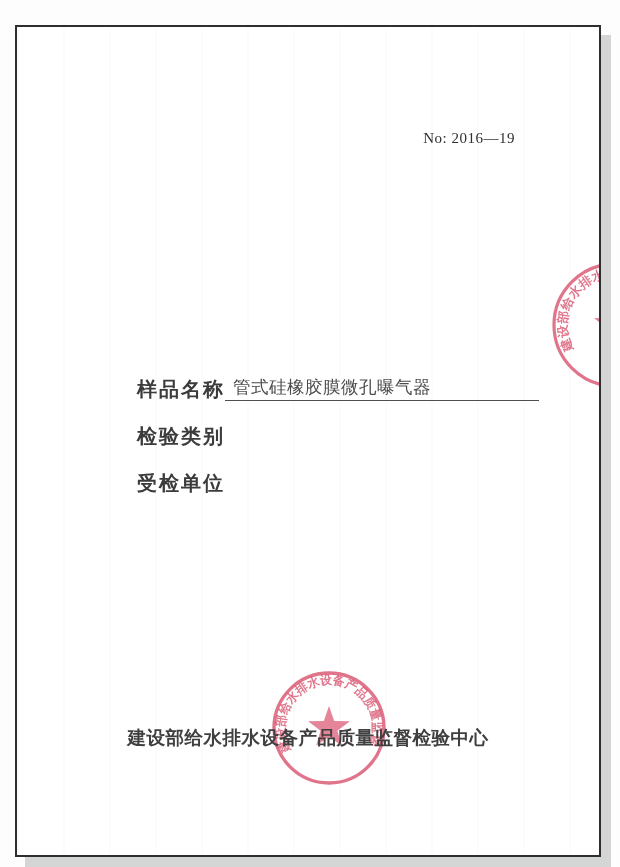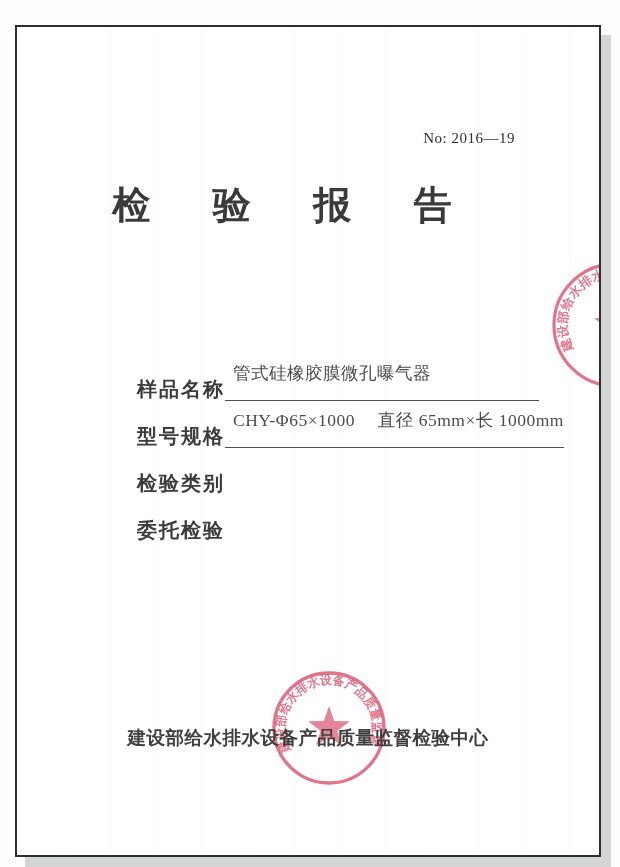--- a/index.html
+++ b/index.html
@@ -33,21 +33,21 @@
   }
   .fields{position:absolute;left:120px;top:344px;width:402px;}
   .field-row{display:flex;align-items:flex-end;height:30px;margin-bottom:17px;}
   .field-label{
     flex:0 0 auto;font-size:20px;font-weight:bold;color:#3b3b3b;
     letter-spacing:2px;line-height:1.1;padding-bottom:1px;white-space:nowrap;
   }
   .field-value{
     flex:1 1 auto;font-family:"Liberation Serif",serif;
     font-size:17.5px;color:#4c4c4c;letter-spacing:.5px;line-height:1.15;
-    border-bottom:1.6px solid #4f4f4f;padding:0 0 17px 8px;white-space:nowrap;
+    border-bottom:1.6px solid #4f4f4f;padding:0 0 3px 8px;white-space:nowrap;
   }
   .footer-org{
     position:absolute;left:0;top:698px;width:100%;text-align:center;
     font-size:18.5px;font-weight:bold;color:#3f3f3f;letter-spacing:.5px;
     z-index:3;
   }
   .seal-svg{position:absolute;z-index:2;}
   .seal-bottom{left:247px;top:636px;width:130px;height:130px;}
   .seal-edge{left:528px;top:228px;width:140px;height:140px;}
   .seal-ring{fill:none;stroke:var(--seal-red);opacity:.8;}
@@ -55,45 +55,40 @@
   .seal-star{fill:var(--seal-red);opacity:.7;}
 </style>
 </head>
 <body>
 
 <div class="scene">
   <div class="page">
 
     <div class="report-no">No: 2016—19</div>
 
-    <h1 class="title">检 验 报 告</h1>
 
     <svg class="seal-svg seal-edge" viewBox="-70 -70 140 140" aria-hidden="true">
       <circle class="seal-ring" cx="0" cy="0" r="61" stroke-width="3.2"></circle>
       <path id="edgeArc" d="M -41.6 24 A 48 48 0 1 1 41.6 24" fill="none"></path>
       <text class="seal-arc-text" font-size="12.5">
         <textPath href="#edgeArc" startOffset="0" textLength="246" lengthAdjust="spacingAndGlyphs">建设部给水排水设备产品质量监督检验中心</textPath>
       </text>
       <polygon class="seal-star" points="0,-22 5.2,-7.1 20.9,-6.8 8.4,2.7 12.9,17.8 0,8.8 -12.9,17.8 -8.4,2.7 -20.9,-6.8 -5.2,-7.1"></polygon>
     </svg>
 
     <div class="fields">
       <div class="field-row">
         <span class="field-label">样品名称</span>
         <span class="field-value">管式硅橡胶膜微孔曝气器</span>
       </div>
       <div class="field-row">
-        <span class="field-label">型号规格</span>
-        <span class="field-value">CHY-Φ65×1000　 直径 65mm×长 1000mm</span>
-      </div>
-      <div class="field-row">
         <span class="field-label">检验类别</span>
       </div>
       <div class="field-row">
-        <span class="field-label">委托检验</span>
+        <span class="field-label">受检单位</span>
       </div>
     </div>
 
     <svg class="seal-svg seal-bottom" viewBox="-65 -65 130 130" aria-hidden="true">
       <circle class="seal-ring" cx="0" cy="0" r="55" stroke-width="3.4"></circle>
       <path id="sealArc" d="M -38.1 22 A 44 44 0 1 1 38.1 22" fill="none"></path>
       <text class="seal-arc-text" font-size="12.3">
         <textPath href="#sealArc" startOffset="0" textLength="226" lengthAdjust="spacingAndGlyphs">建设部给水排水设备产品质量监督检验中心</textPath>
       </text>
       <polygon class="seal-star" points="0,-22 5.2,-7.1 20.9,-6.8 8.4,2.7 12.9,17.8 0,8.8 -12.9,17.8 -8.4,2.7 -20.9,-6.8 -5.2,-7.1"></polygon>

